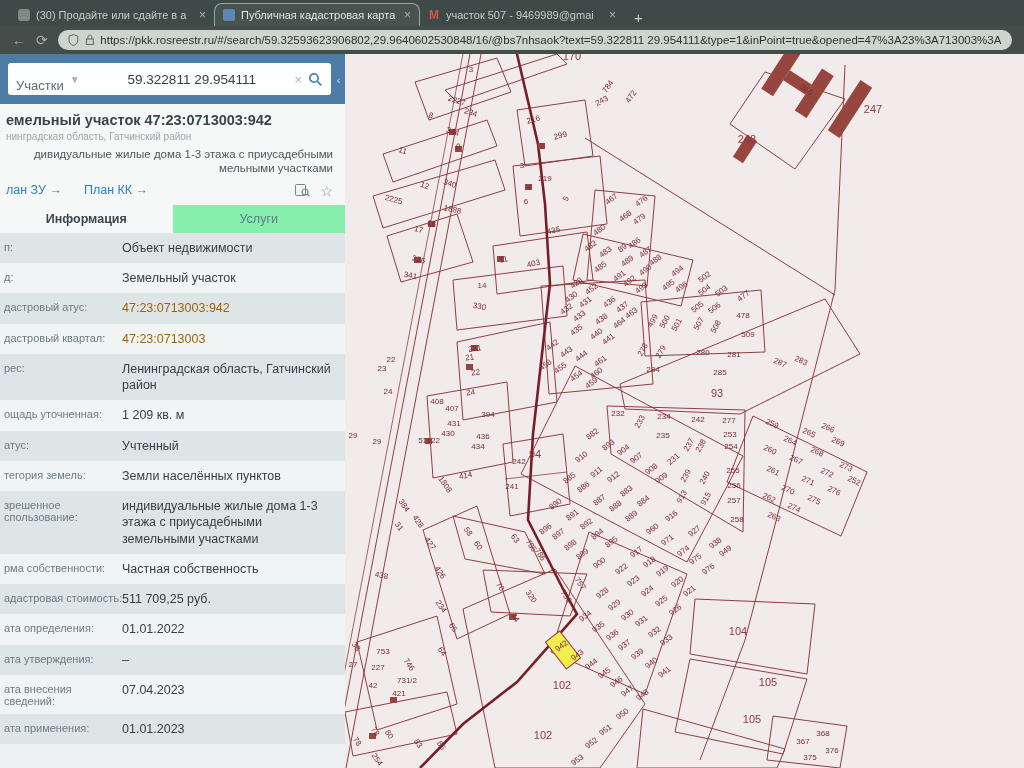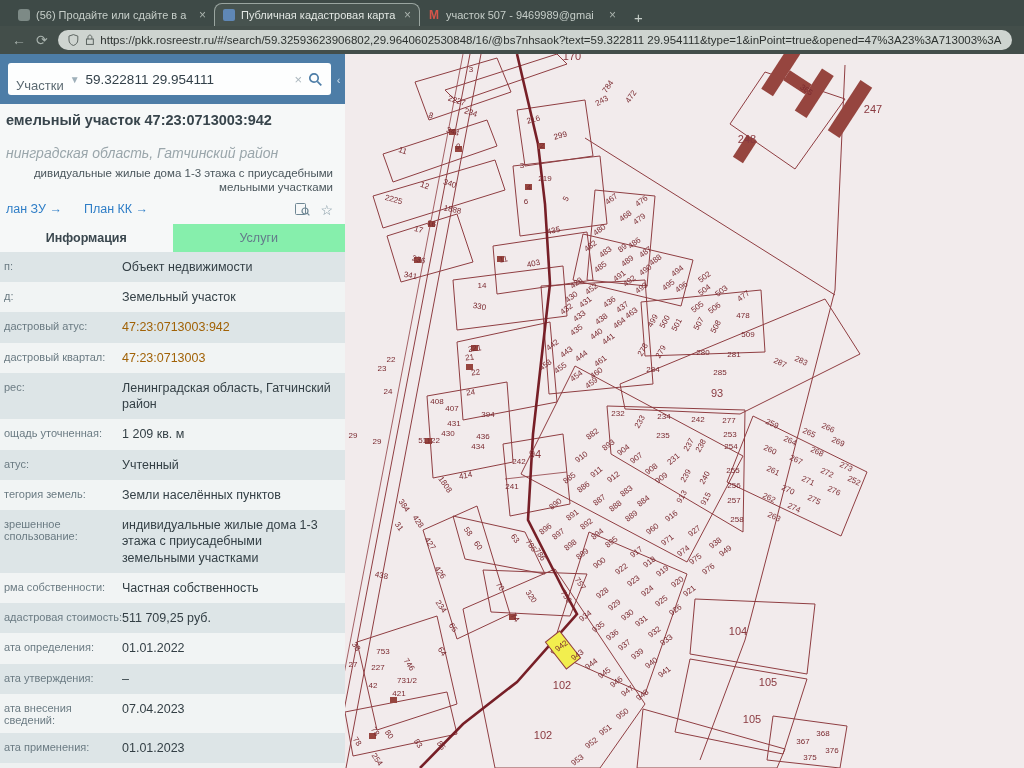--- a/index.html
+++ b/index.html
@@ -22,27 +22,27 @@
   .urlbar{flex:1;height:20px;background:#ced4d0;border-radius:11px;display:flex;align-items:center;
     gap:6px;padding:0 10px;overflow:hidden;}
   .urltext{font-size:11.5px;color:#2c312f;white-space:nowrap;overflow:hidden;}
   .app{display:flex;width:100%;height:714px;}
   .sidebar{width:345px;height:714px;background:#eef1f1;flex:none;overflow:hidden;position:relative;}
   .searchpanel{height:50px;background:#4d7da7;display:flex;align-items:center;padding:0 14px 0 8px;position:relative;}
   .searchbox{flex:1;height:32px;background:#fdfefe;border-radius:3px;display:flex;align-items:center;
     padding:0 8px;gap:6px;}
   .cat{color:#5c6a72;font-size:13px;margin-top:12px;}
   .chev{color:#9fb0ba;font-size:10px;}
-  .query{flex:1;font-size:13.5px;color:#33414a;}
+  .query{flex:1;font-size:13.5px;color:#33414a;margin-left:42px;}
   .clr{color:#aab6bd;font-size:13px;}
   .collapse{position:absolute;right:0;top:14px;width:13px;height:24px;background:#4d7da7;
     color:#cfe0ee;font-size:11px;display:flex;align-items:center;justify-content:center;}
   .card{background:#f6f8f8;padding:8px 12px 6px 6px;}
   .cardtitle{font-size:14.5px;font-weight:bold;color:#38454c;}
-  .cardsub{font-size:14px;color:#9aa6ab;margin-top:17px;font-style:italic;}
+  .cardsub{font-size:10px;color:#9aa6ab;margin-top:3px;}
   .cardusage{font-size:11.5px;color:#4a565c;margin-top:5px;line-height:1.25;text-align:right;}
   .cardlinks{display:flex;align-items:flex-start;margin-top:7px;gap:22px;}
   .blink{color:#2f7ec7;font-size:12.5px;}
   .cardicons{margin-left:auto;display:flex;gap:10px;align-items:center;color:#6e8794;}
   .star{font-size:14px;color:#7b929e;}
   .tabs2{display:flex;height:28px;}
   .tab2{flex:1;display:flex;align-items:center;justify-content:center;font-size:12.5px;}
   .tab2.active{background:#f6f8f8;color:#3a474e;font-weight:bold;}
   .tab2.idle{background:#86efac;color:#63798a;}
   .irow{display:flex;padding:7px 8px 7px 4px;}
@@ -60,21 +60,21 @@
   .bold{fill:none;stroke:#771f27;stroke-width:2.6;}
   .bldg{fill:#96453f;stroke:none;}
 </style>
 </head>
 <body>
 
 <div class="chrome">
   <div class="tabstrip">
     <div class="tab">
       <span class="fav globe"></span>
-      <span class="ttl">(56) Продайте или сдайте в а</span>
+      <span class="ttl">(30) Продайте или сдайте в а</span>
       <span class="cls">×</span>
     </div>
     <div class="tab active">
       <span class="fav map"></span>
       <span class="ttl">Публичная кадастровая карта</span>
       <span class="cls">×</span>
     </div>
     <div class="tab">
       <span class="fav gmail">M</span>
       <span class="ttl">участок 507 - 9469989@gmai</span>

